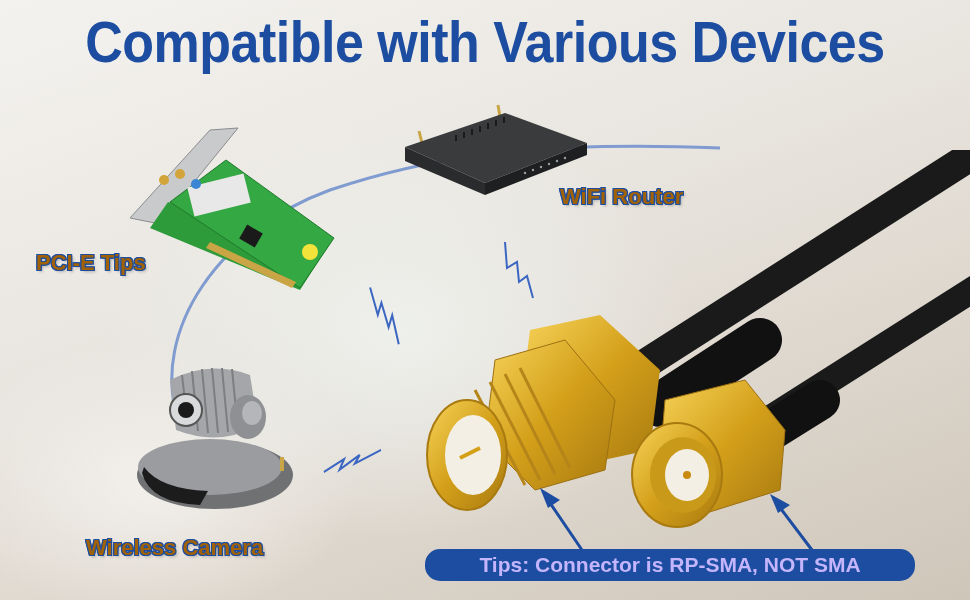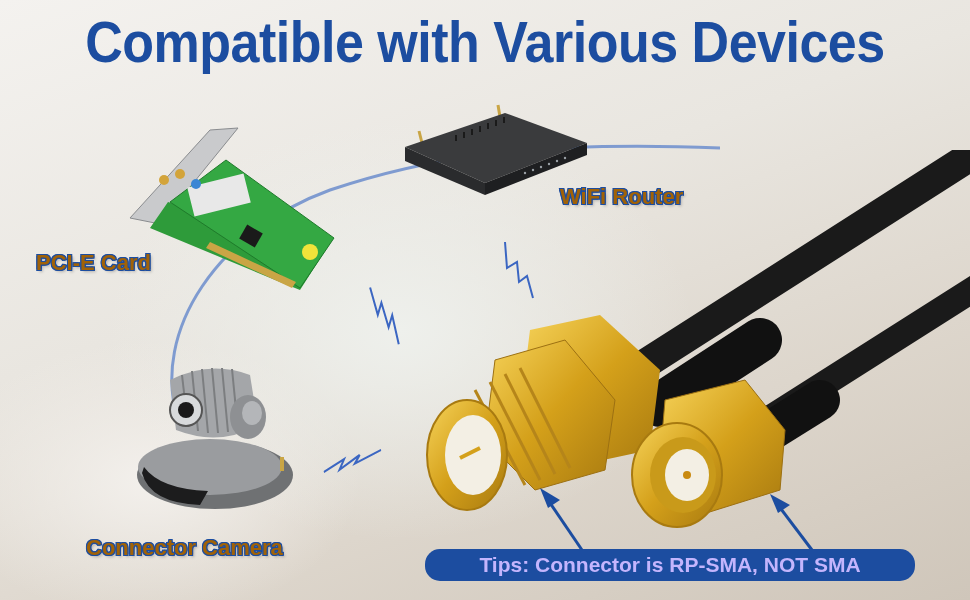--- a/index.html
+++ b/index.html
@@ -168,19 +168,19 @@
   <circle cx="272" cy="185" r="4" fill="#c98a10"></circle>
 </svg>
 
 <svg class="abs arc" viewBox="0 0 970 600">
   <line x1="582" y1="550" x2="548" y2="500" stroke="#1c4da0" stroke-width="3"></line>
   <polygon points="540,488 560,500 548,508" fill="#1c4da0"></polygon>
   <line x1="812" y1="550" x2="778" y2="505" stroke="#1c4da0" stroke-width="3"></line>
   <polygon points="770,494 790,505 778,513" fill="#1c4da0"></polygon>
 </svg>
 
-<div class="abs outline-label label-pci">PCI-E Card</div>
+<div class="abs outline-label label-pci">PCI-E Tips</div>
 <div class="abs outline-label label-router">WiFi Router</div>
-<div class="abs outline-label label-camera">Connector Camera</div>
+<div class="abs outline-label label-camera">Wireless Camera</div>
 
 <div class="abs tips-pill">
   <span>Tips: Connector is RP-SMA, NOT SMA</span>
 </div>
 
 </body></html>

